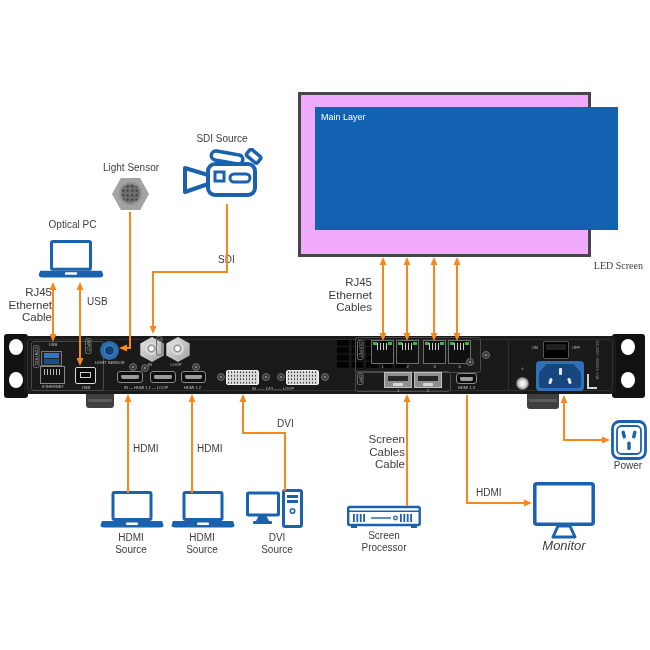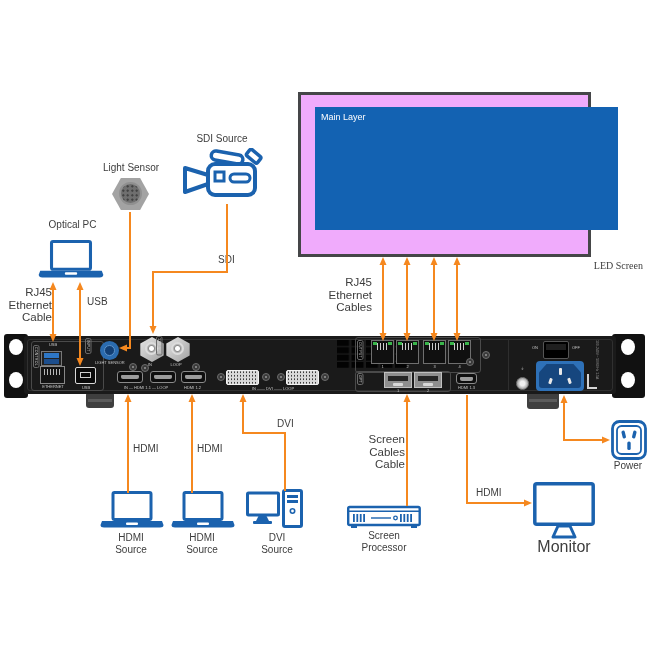--- a/index.html
+++ b/index.html
@@ -125,21 +125,21 @@
   <div class="lbl small right" style="left:353px;top:433px;width:52px;">
     <div>Screen</div>
       <div>Cables</div>
       <div>Cable</div>
   </div>
   <div class="lbl center" style="left:346px;top:530px;width:76px;">
     <div>Screen</div>
       <div>Processor</div>
   </div>
   <div class="lbl" style="left:476px;top:487px;width:42px;">HDMI</div>
-  <div class="lbl center" style="left:536px;top:538px;width:56px;font-size:16px;">Monitor</div>
+  <div class="lbl center" style="left:536px;top:538px;width:56px;font-size:13px;font-style:italic;">Monitor</div>
   <div class="lbl center" style="left:605px;top:460px;width:46px;">Power</div>
 
   <svg class="abs" style="left:38px;top:240px;" width="66" height="41" viewBox="0 0 64 40">
     <rect x="13" y="1.5" width="38" height="27" rx="1.5" fill="#fff" stroke="#1B62AE" stroke-width="3"></rect>
     <path d="M2 30 H62 L63.5 34 Q63.5 36.5 60 36.5 H4 Q.5 36.5 .5 34 Z" fill="#1B62AE"></path>
     <rect x="26" y="31.5" width="12" height="2.5" rx="1" fill="#fff"></rect>
   </svg>
 
   <div class="hexsensor">
       <i></i>

